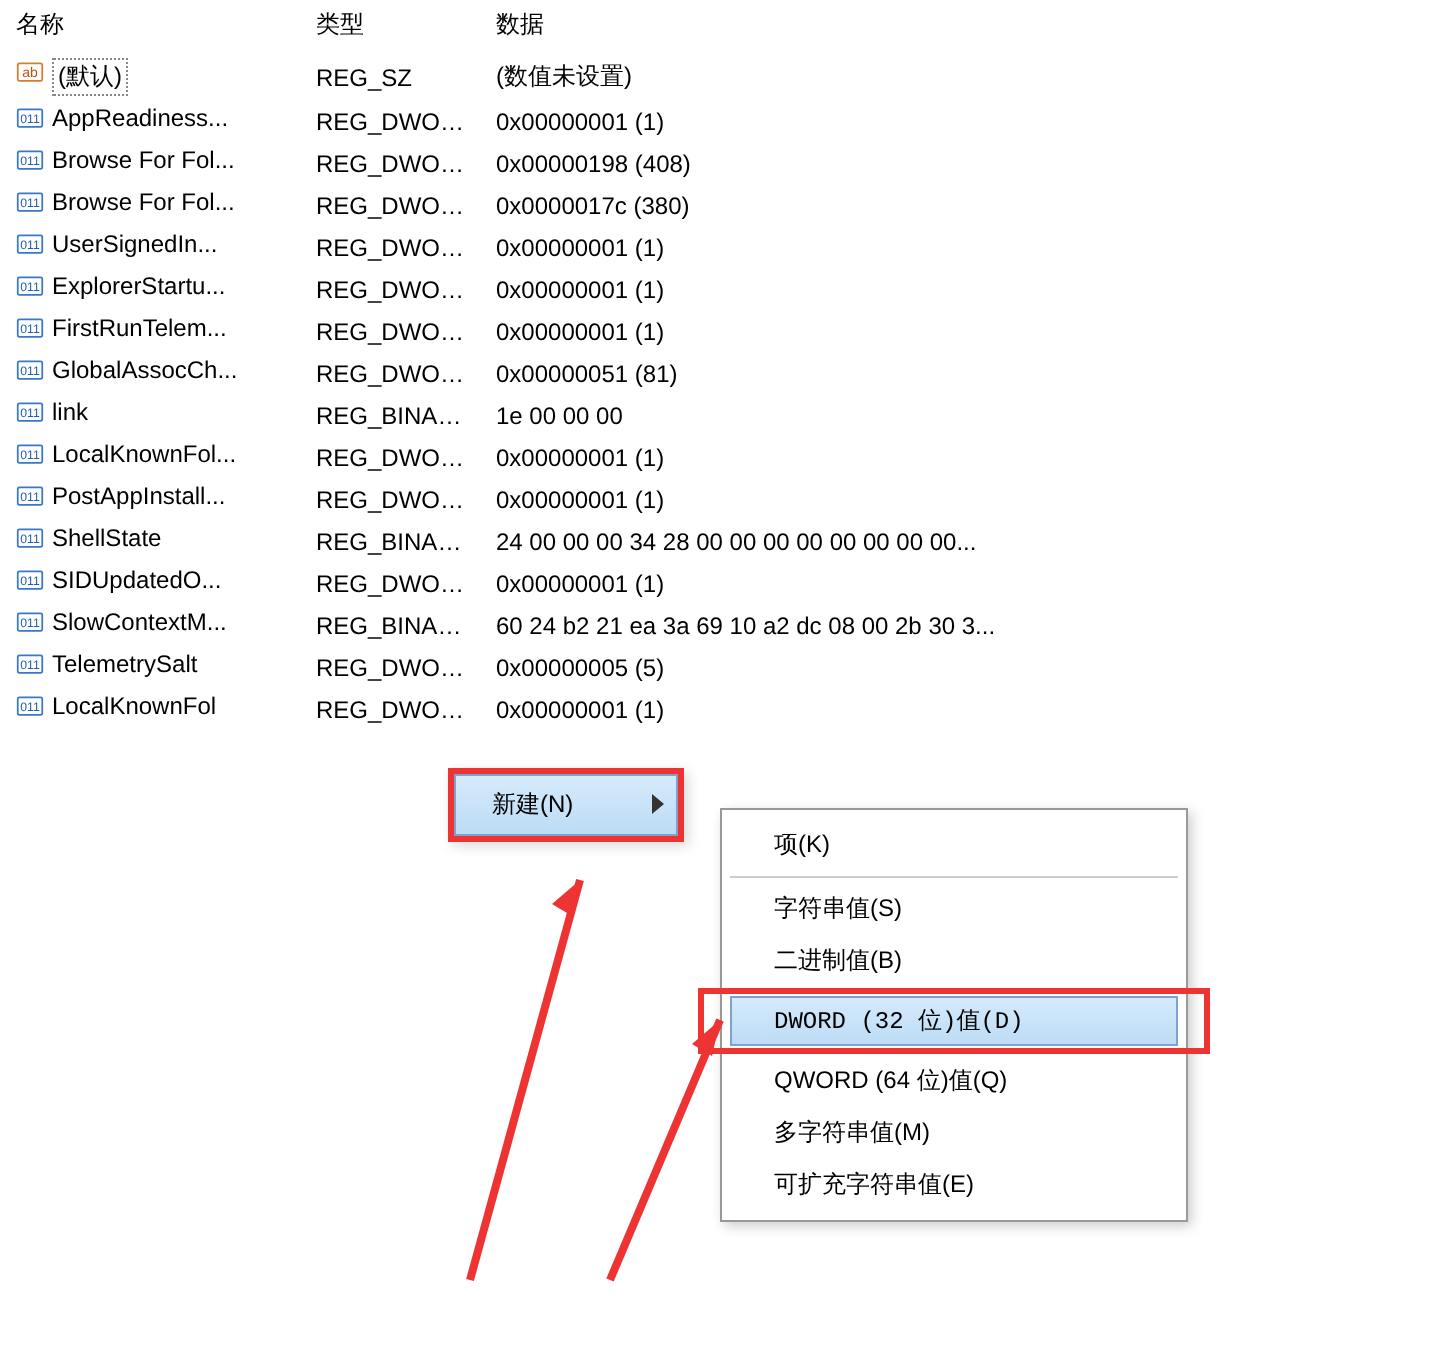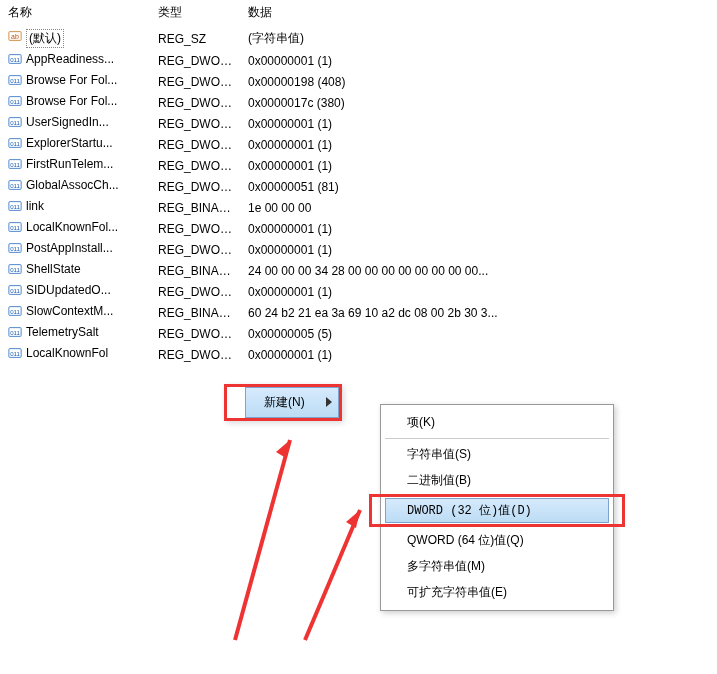--- a/index.html
+++ b/index.html
@@ -9,25 +9,25 @@
   th { text-align: left; font-weight: normal; padding: 4px 6px 6px 8px; }
   td { padding: 2px 6px 2px 8px; white-space: nowrap; overflow: hidden; text-overflow: ellipsis; }
   .col-name   { width: 150px; }
   .col-type   { width: 90px; }
   .col-data   { width: auto; }
   .icon-cell { display: inline-flex; align-items: flex-start; gap: 4px; }
   .reg-icon { width: 14px; height: 14px; display: inline-block; }
   .default-focus { border: 1px dotted #888; padding: 0 2px; }
   
   .menu1 { position: absolute; left: 224px; top: 384px; width: 118px; border: 3px solid #e33; box-shadow: 2px 2px 6px rgba(0,0,0,.15); background: #fff; }
-  .menu1-inner { background: #fff; padding-left: 18px; }
+  .menu1-inner { background: #fff; }
   .menu1-item { padding: 6px 14px 6px 18px; background: linear-gradient(#d6eafc,#bcdcf5); border: 1px solid #7da2ce; position: relative; }
   .menu1-item .arrow { position: absolute; right: 6px; top: 50%; transform: translateY(-50%); }
   
-  .menu2 { position: absolute; left: 360px; top: 404px; width: 234px; border: 1px solid #999; box-shadow: 2px 2px 6px rgba(0,0,0,.2); background: #fff; padding: 4px 0; margin-left: 20px; }
+  .menu2 { position: absolute; left: 360px; top: 404px; width: 234px; border: 1px solid #999; box-shadow: 2px 2px 6px rgba(0,0,0,.2); background: #fff; padding: 4px 0; }
   .menu2-item { padding: 4px 12px 4px 22px; margin: 1px 4px; }
   .menu2-sep { border-top: 1px solid #ccc; margin: 3px 4px; }
   .menu2-highlight { background: linear-gradient(#d6eafc,#bcdcf5); border: 1px solid #7da2ce; padding: 3px 11px 3px 21px; font-family: Liberation Mono, monospace; }
   .menu2-highlight-wrap { border: 3px solid #e33; margin: 0 -12px; padding: 0 9px; }
   
   .arrow-svg { position: absolute; pointer-events: none; }
 </style>
 </head>
 <body>
 
@@ -49,21 +49,21 @@
     <tbody id="rows">
         <tr>
           <td><span class="icon-cell">
               <span><svg class="reg-icon" viewBox="0 0 16 16">
                   <rect x="1" y="3" width="14" height="10" rx="1" fill="#fff" stroke="#d08030"></rect>
                   <text x="8" y="11" text-anchor="middle" font-size="8" fill="#c05010" font-family="Arial">ab</text>
                 </svg></span>
               <span class="default-focus">(默认)</span>
             </span></td>
           <td>REG_SZ</td>
-          <td>(字符串值)</td>
+          <td>(数值未设置)</td>
         </tr>
         <tr>
           <td><span class="icon-cell">
               <span><svg class="reg-icon" viewBox="0 0 16 16">
                   <rect x="1" y="3" width="14" height="10" rx="1" fill="#fff" stroke="#3878c8"></rect>
                   <text x="8" y="11" text-anchor="middle" font-size="7" fill="#2060b0" font-family="Arial">011</text>
                 </svg></span>
               <span>AppReadiness...</span>
             </span></td>
           <td>REG_DWORD</td>

